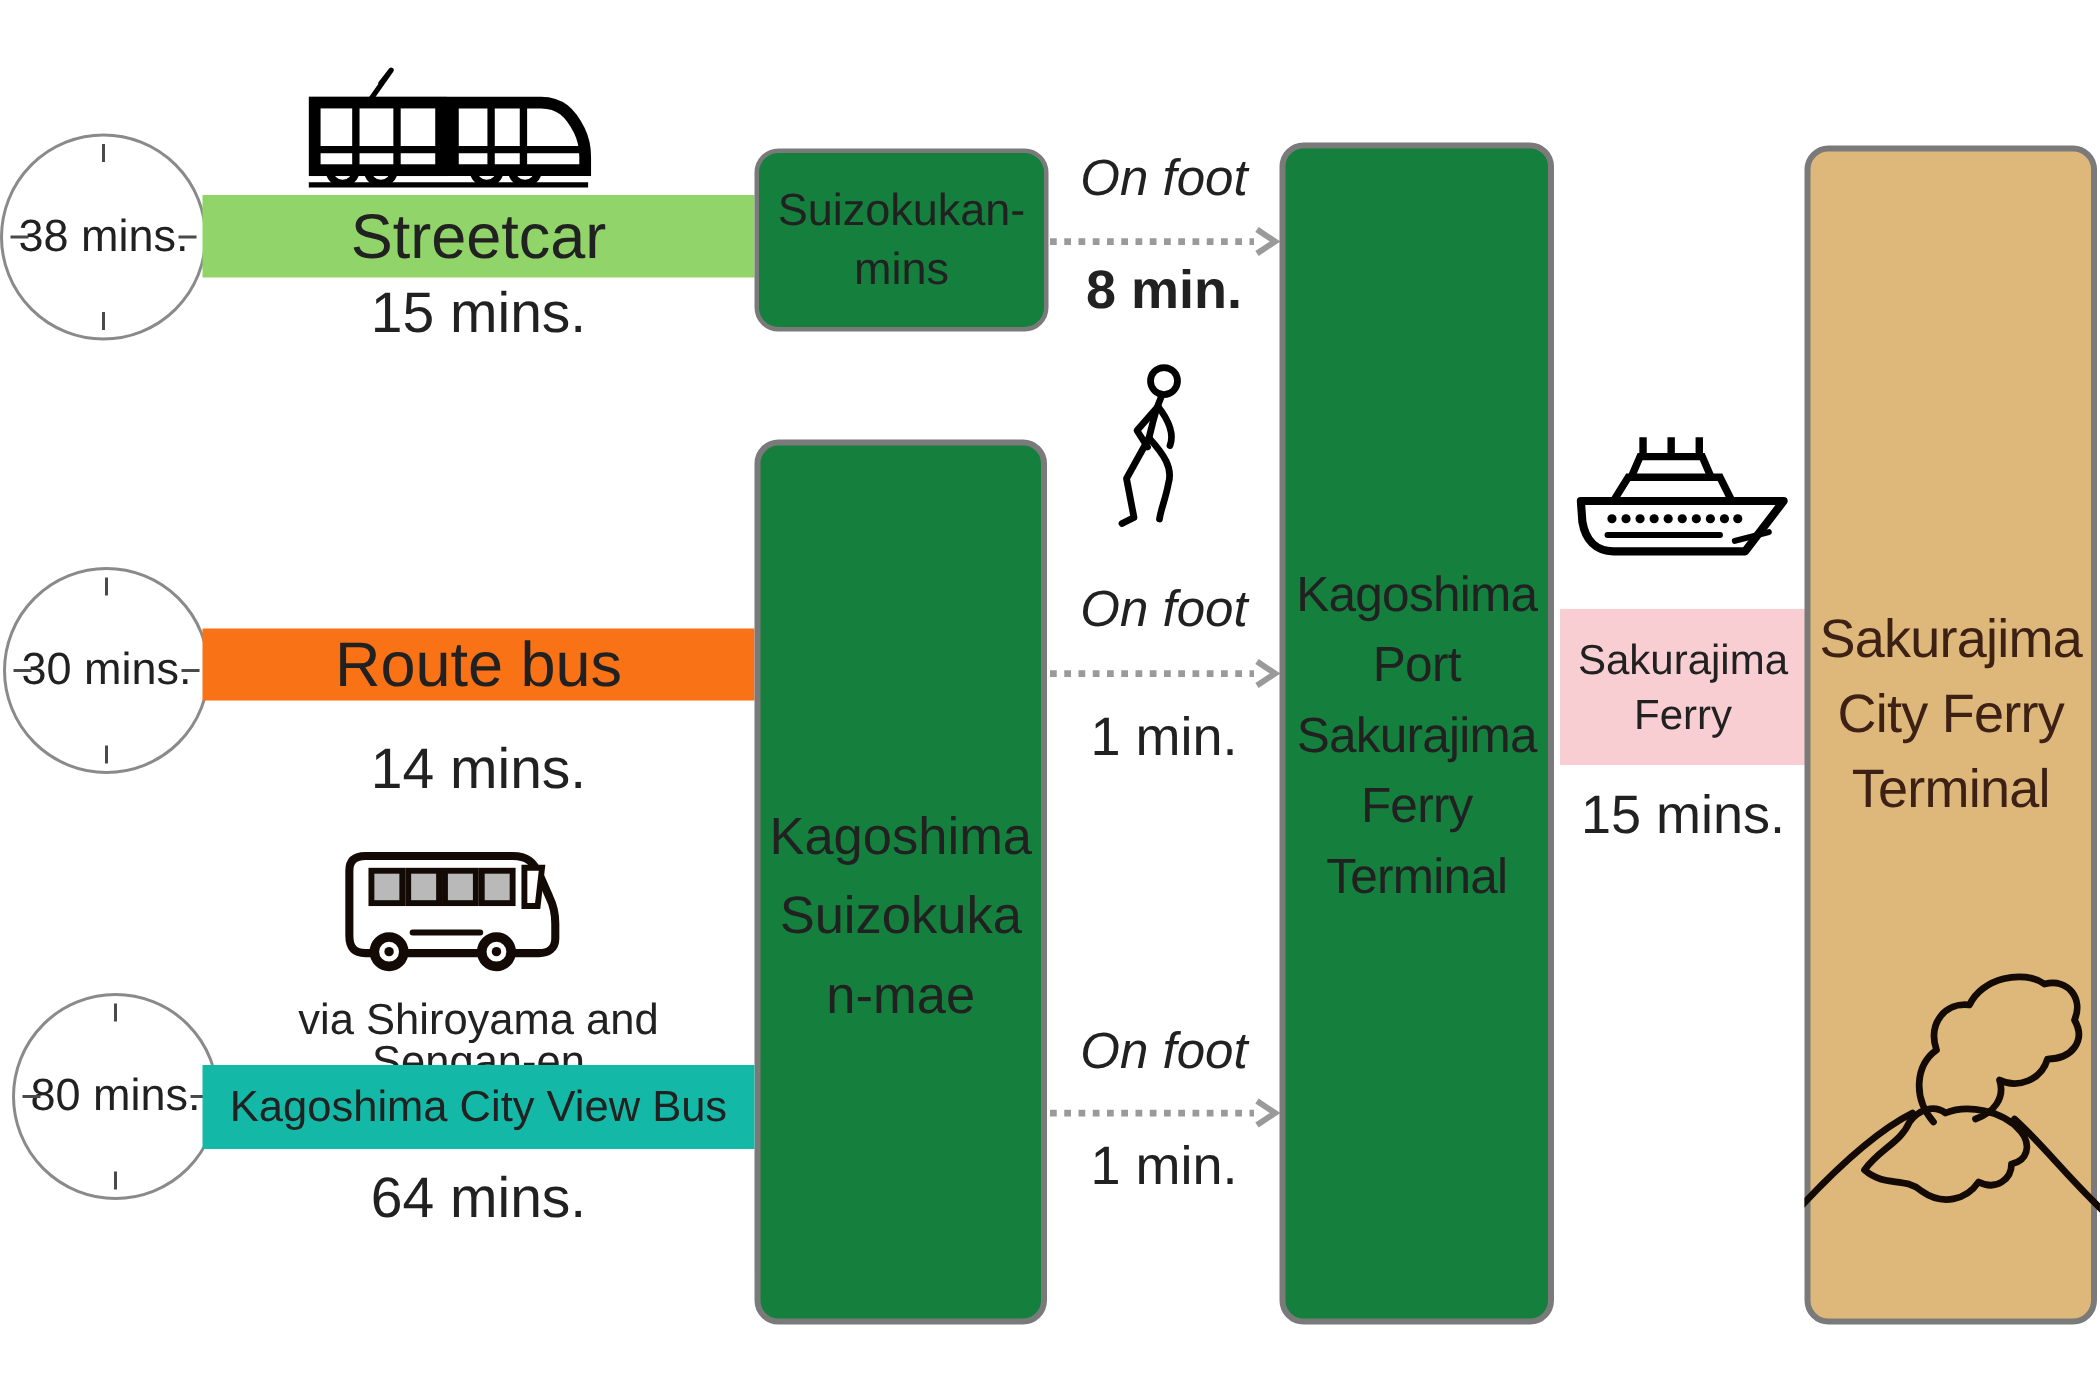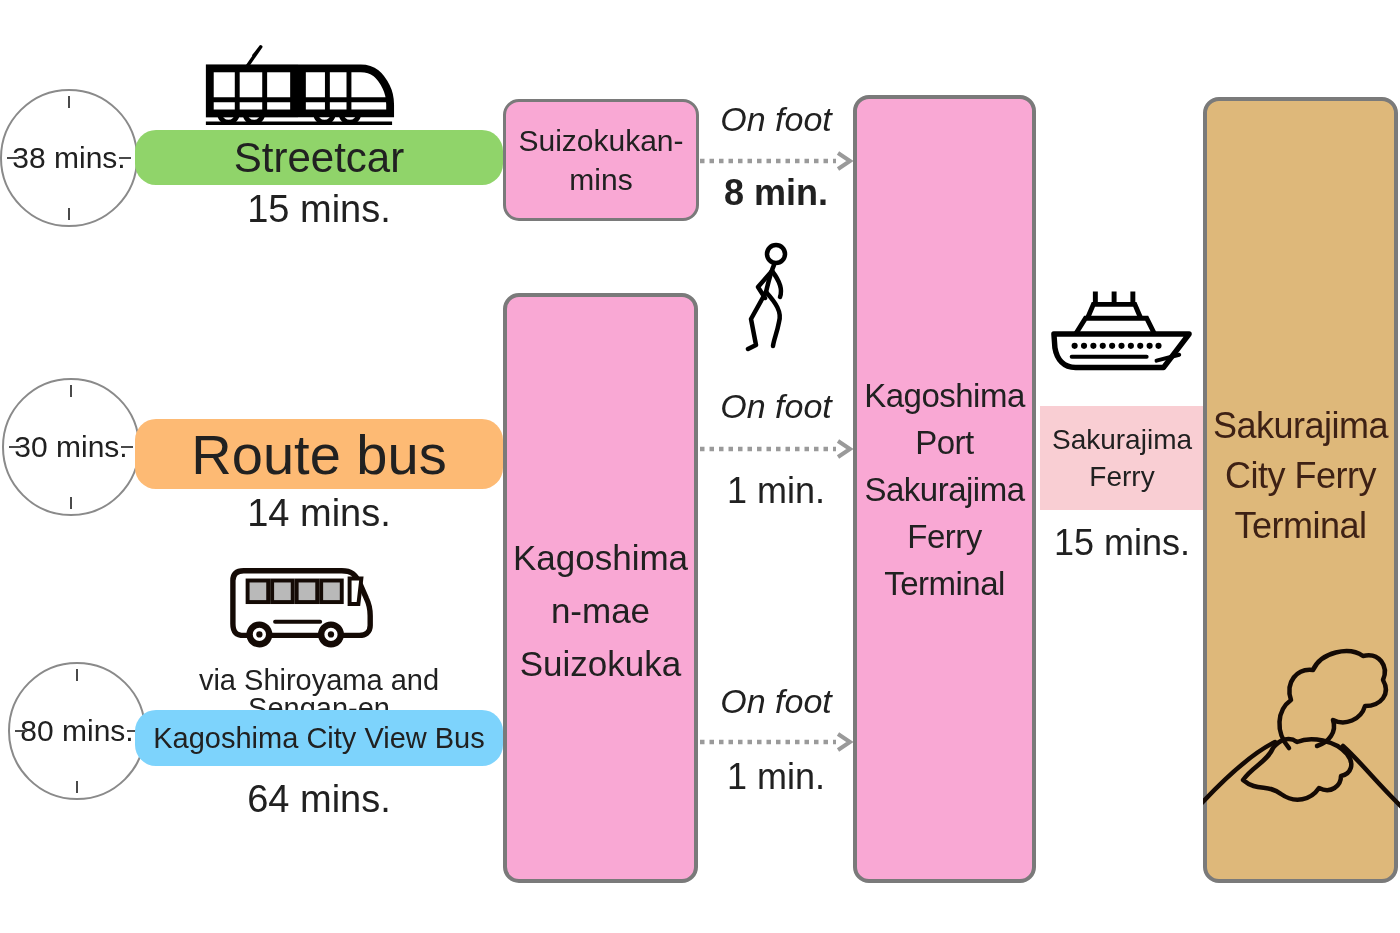--- a/index.html
+++ b/index.html
@@ -13,28 +13,28 @@
          background:#fff;border:2px solid #8a8a8a;display:flex;align-items:center;
          justify-content:center;font-size:30px;white-space:nowrap;}
   .tick{position:absolute;background:#4a4a4a;}
   .tick.t{left:50%;top:5px;width:2px;height:12px;margin-left:-1px;}
   .tick.b{left:50%;bottom:5px;width:2px;height:12px;margin-left:-1px;}
   .tick.l{top:50%;left:5px;width:12px;height:2px;margin-top:-1px;}
   .tick.r{top:50%;right:5px;width:12px;height:2px;margin-top:-1px;}
 
   
   .bar{position:absolute;left:135px;width:368px;display:flex;align-items:center;
-       justify-content:center;text-align:center;border-radius:21px;}
+       justify-content:center;text-align:center;}
   .bar.green{top:130px;height:55px;background:#90d46a;font-size:42px;}
-  .bar.yellow{top:419px;height:70px;background:#fdba74;font-size:56px;}
-  .bar.cyan{top:710px;height:56px;background:#7dd3fc;font-size:29px;}
+  .bar.yellow{top:419px;height:48px;background:#f97316;font-size:42px;}
+  .bar.cyan{top:710px;height:56px;background:#14b8a6;font-size:29px;}
   .duration{position:absolute;left:135px;width:368px;text-align:center;font-size:38px;}
 
   
-  .gbox{position:absolute;background:#f9a8d4;border:4px solid #7a7a7a;border-radius:16px;
+  .gbox{position:absolute;background:#15803d;border:4px solid #7a7a7a;border-radius:16px;
         box-sizing:border-box;display:flex;flex-direction:column;align-items:center;
         justify-content:center;text-align:center;}
   .tan{background:#deb87a;color:#3e2115;}
 
   
   .walk-label{position:absolute;width:156px;text-align:center;font-size:34px;font-style:italic;}
   .walk-dur{position:absolute;width:156px;text-align:center;font-size:36px;}
   .walk-arrow{position:absolute;width:156px;height:22px;}
 
   .via{position:absolute;left:135px;width:368px;text-align:center;
@@ -118,22 +118,22 @@
   </div>
 
   <div class="bar yellow">
     <span>Route bus</span>
   </div>
   <div class="duration" style="top:492px;">14 mins.</div>
 
   <div class="gbox" style="left:503px;top:293px;width:195px;height:590px;font-size:35px;line-height:53px;">
     <div style="transform:translateY(22px);">
       <div>Kagoshima</div>
+      <div>Suizokuka</div>
       <div>n-mae</div>
-      <div>Suizokuka</div>
     </div>
   </div>
 
   <div class="walk-label" style="left:698px;top:387px;">On foot</div>
   <div class="walk-arrow" style="left:698px;top:438px;">
     <svg width="156" height="22" viewBox="0 0 156 22" fill="none" stroke="#9a9a9a">
       <line x1="2" y1="11" x2="138" y2="11" stroke-width="4.5" stroke-dasharray="4.5 5"></line>
       <path d="M140 3 L152 11 L140 19" stroke-width="4"></path>
     </svg>
   </div>

